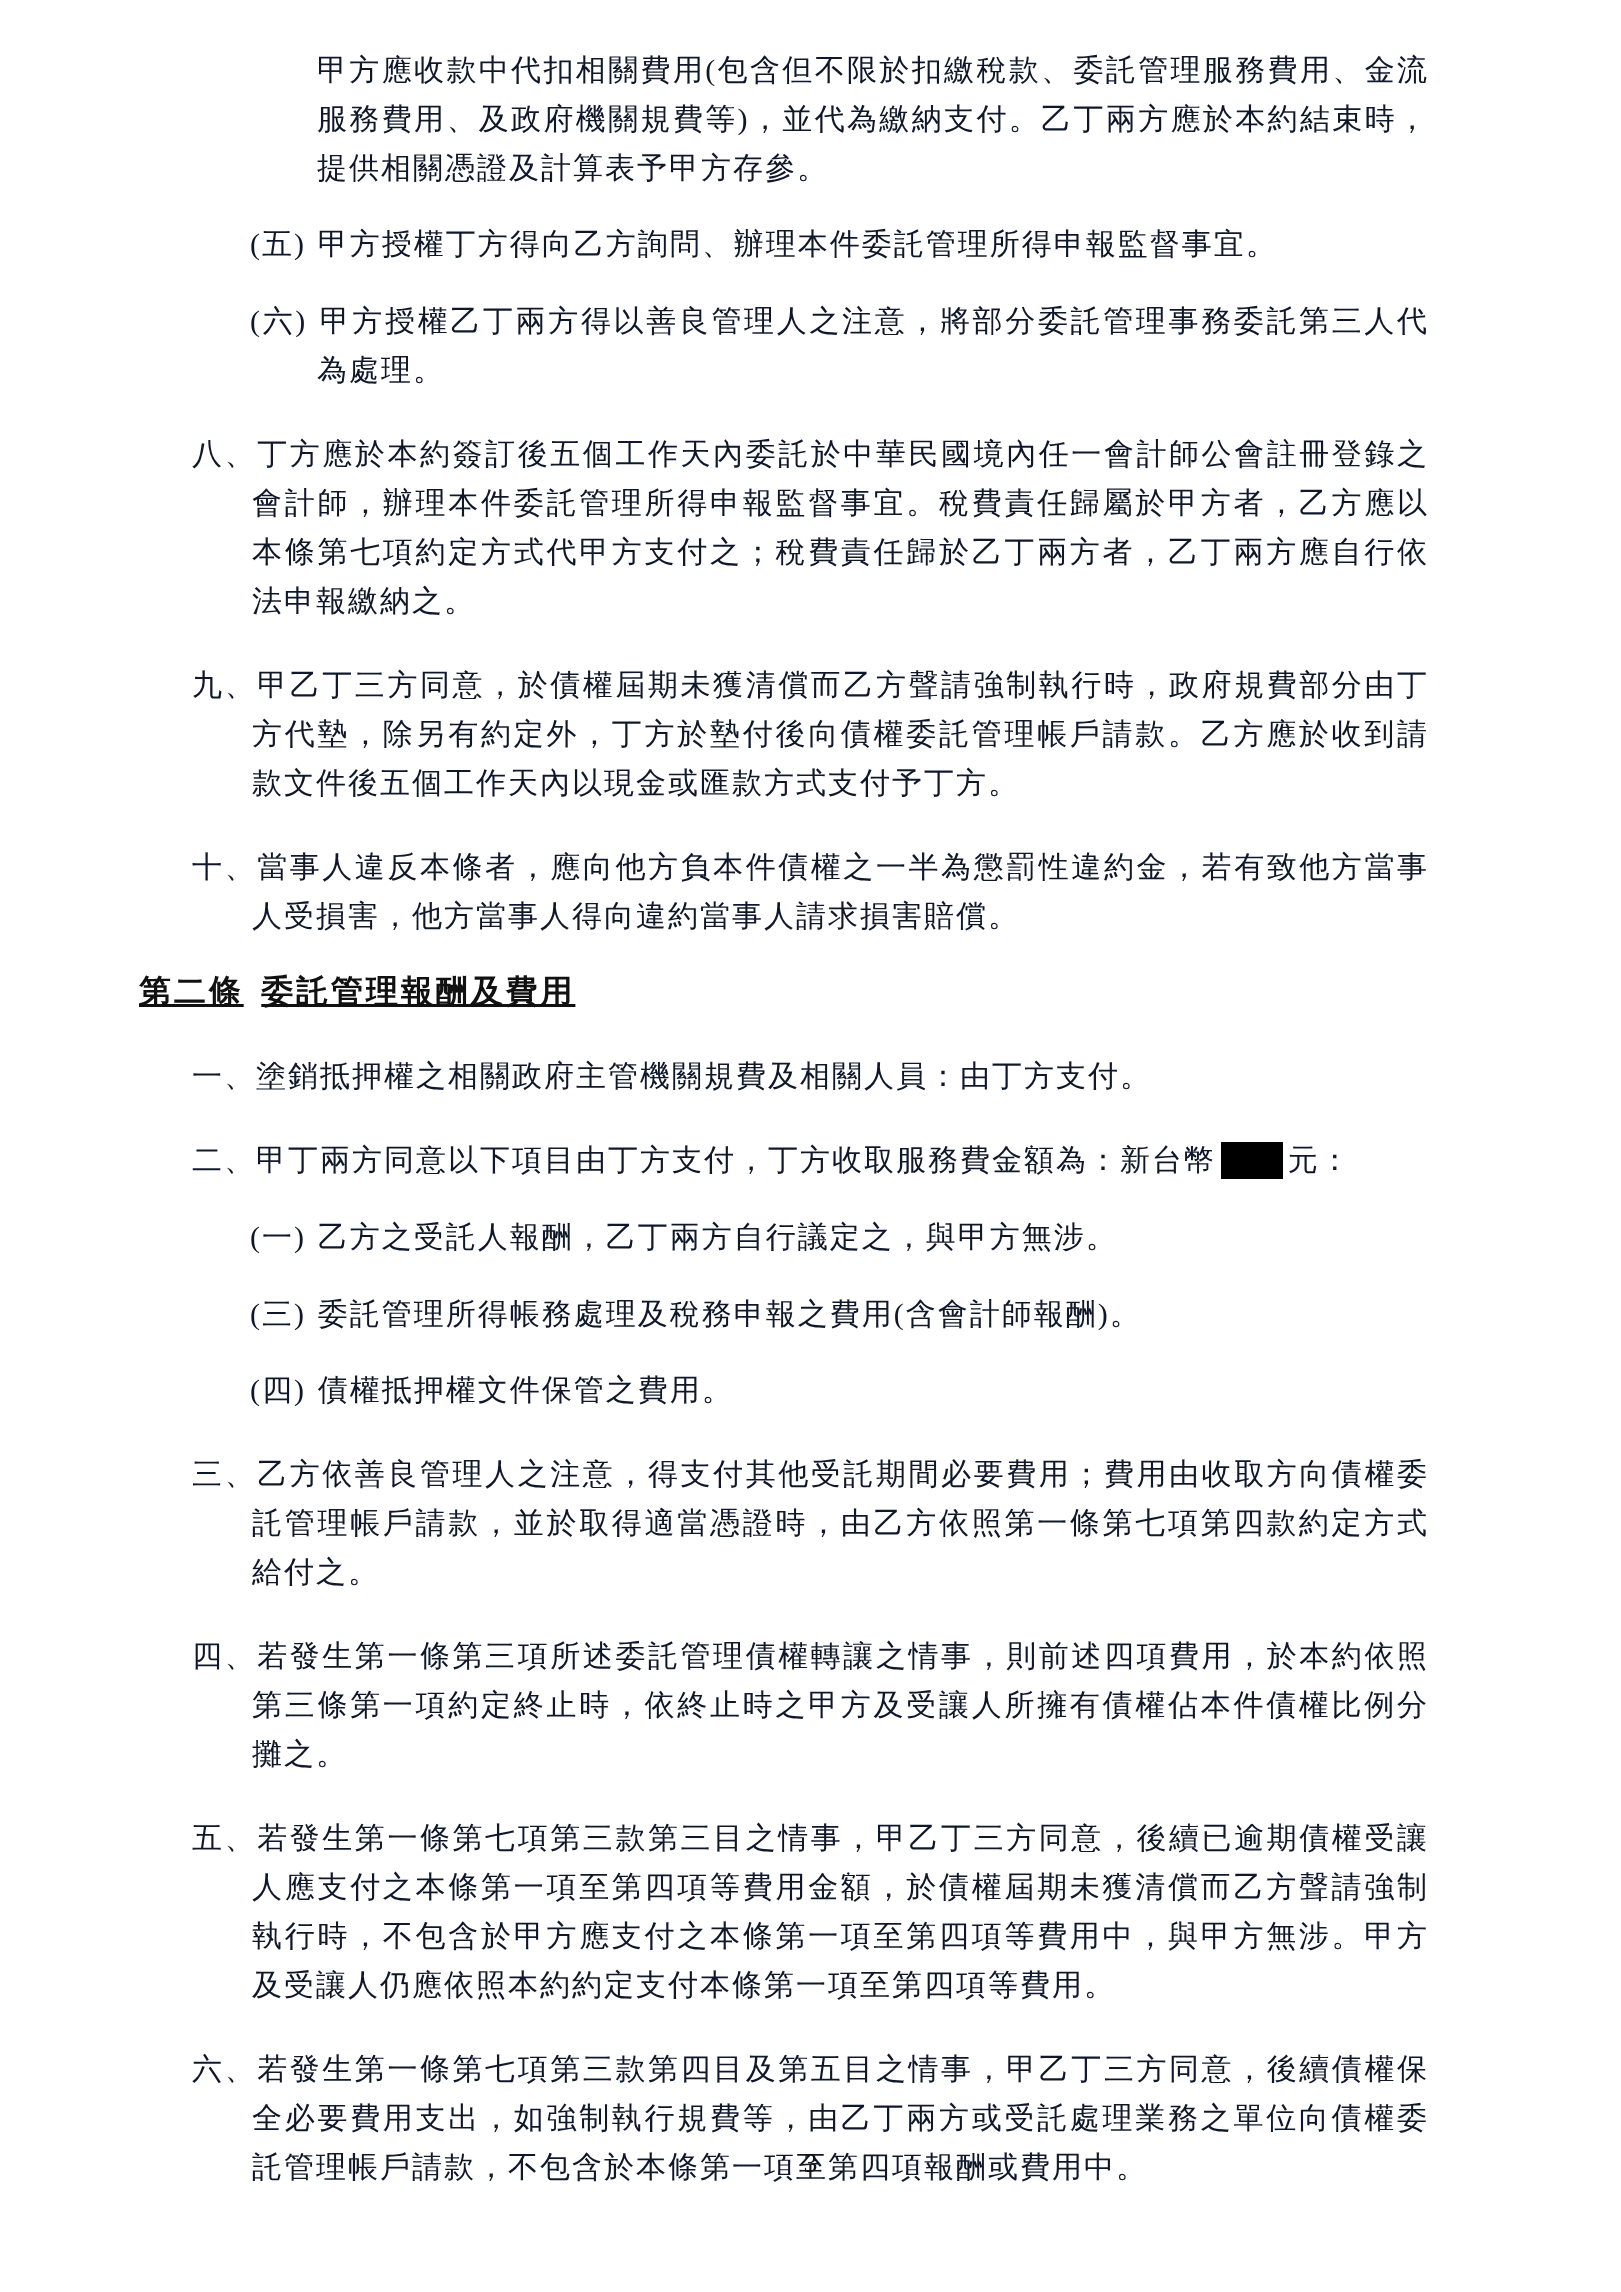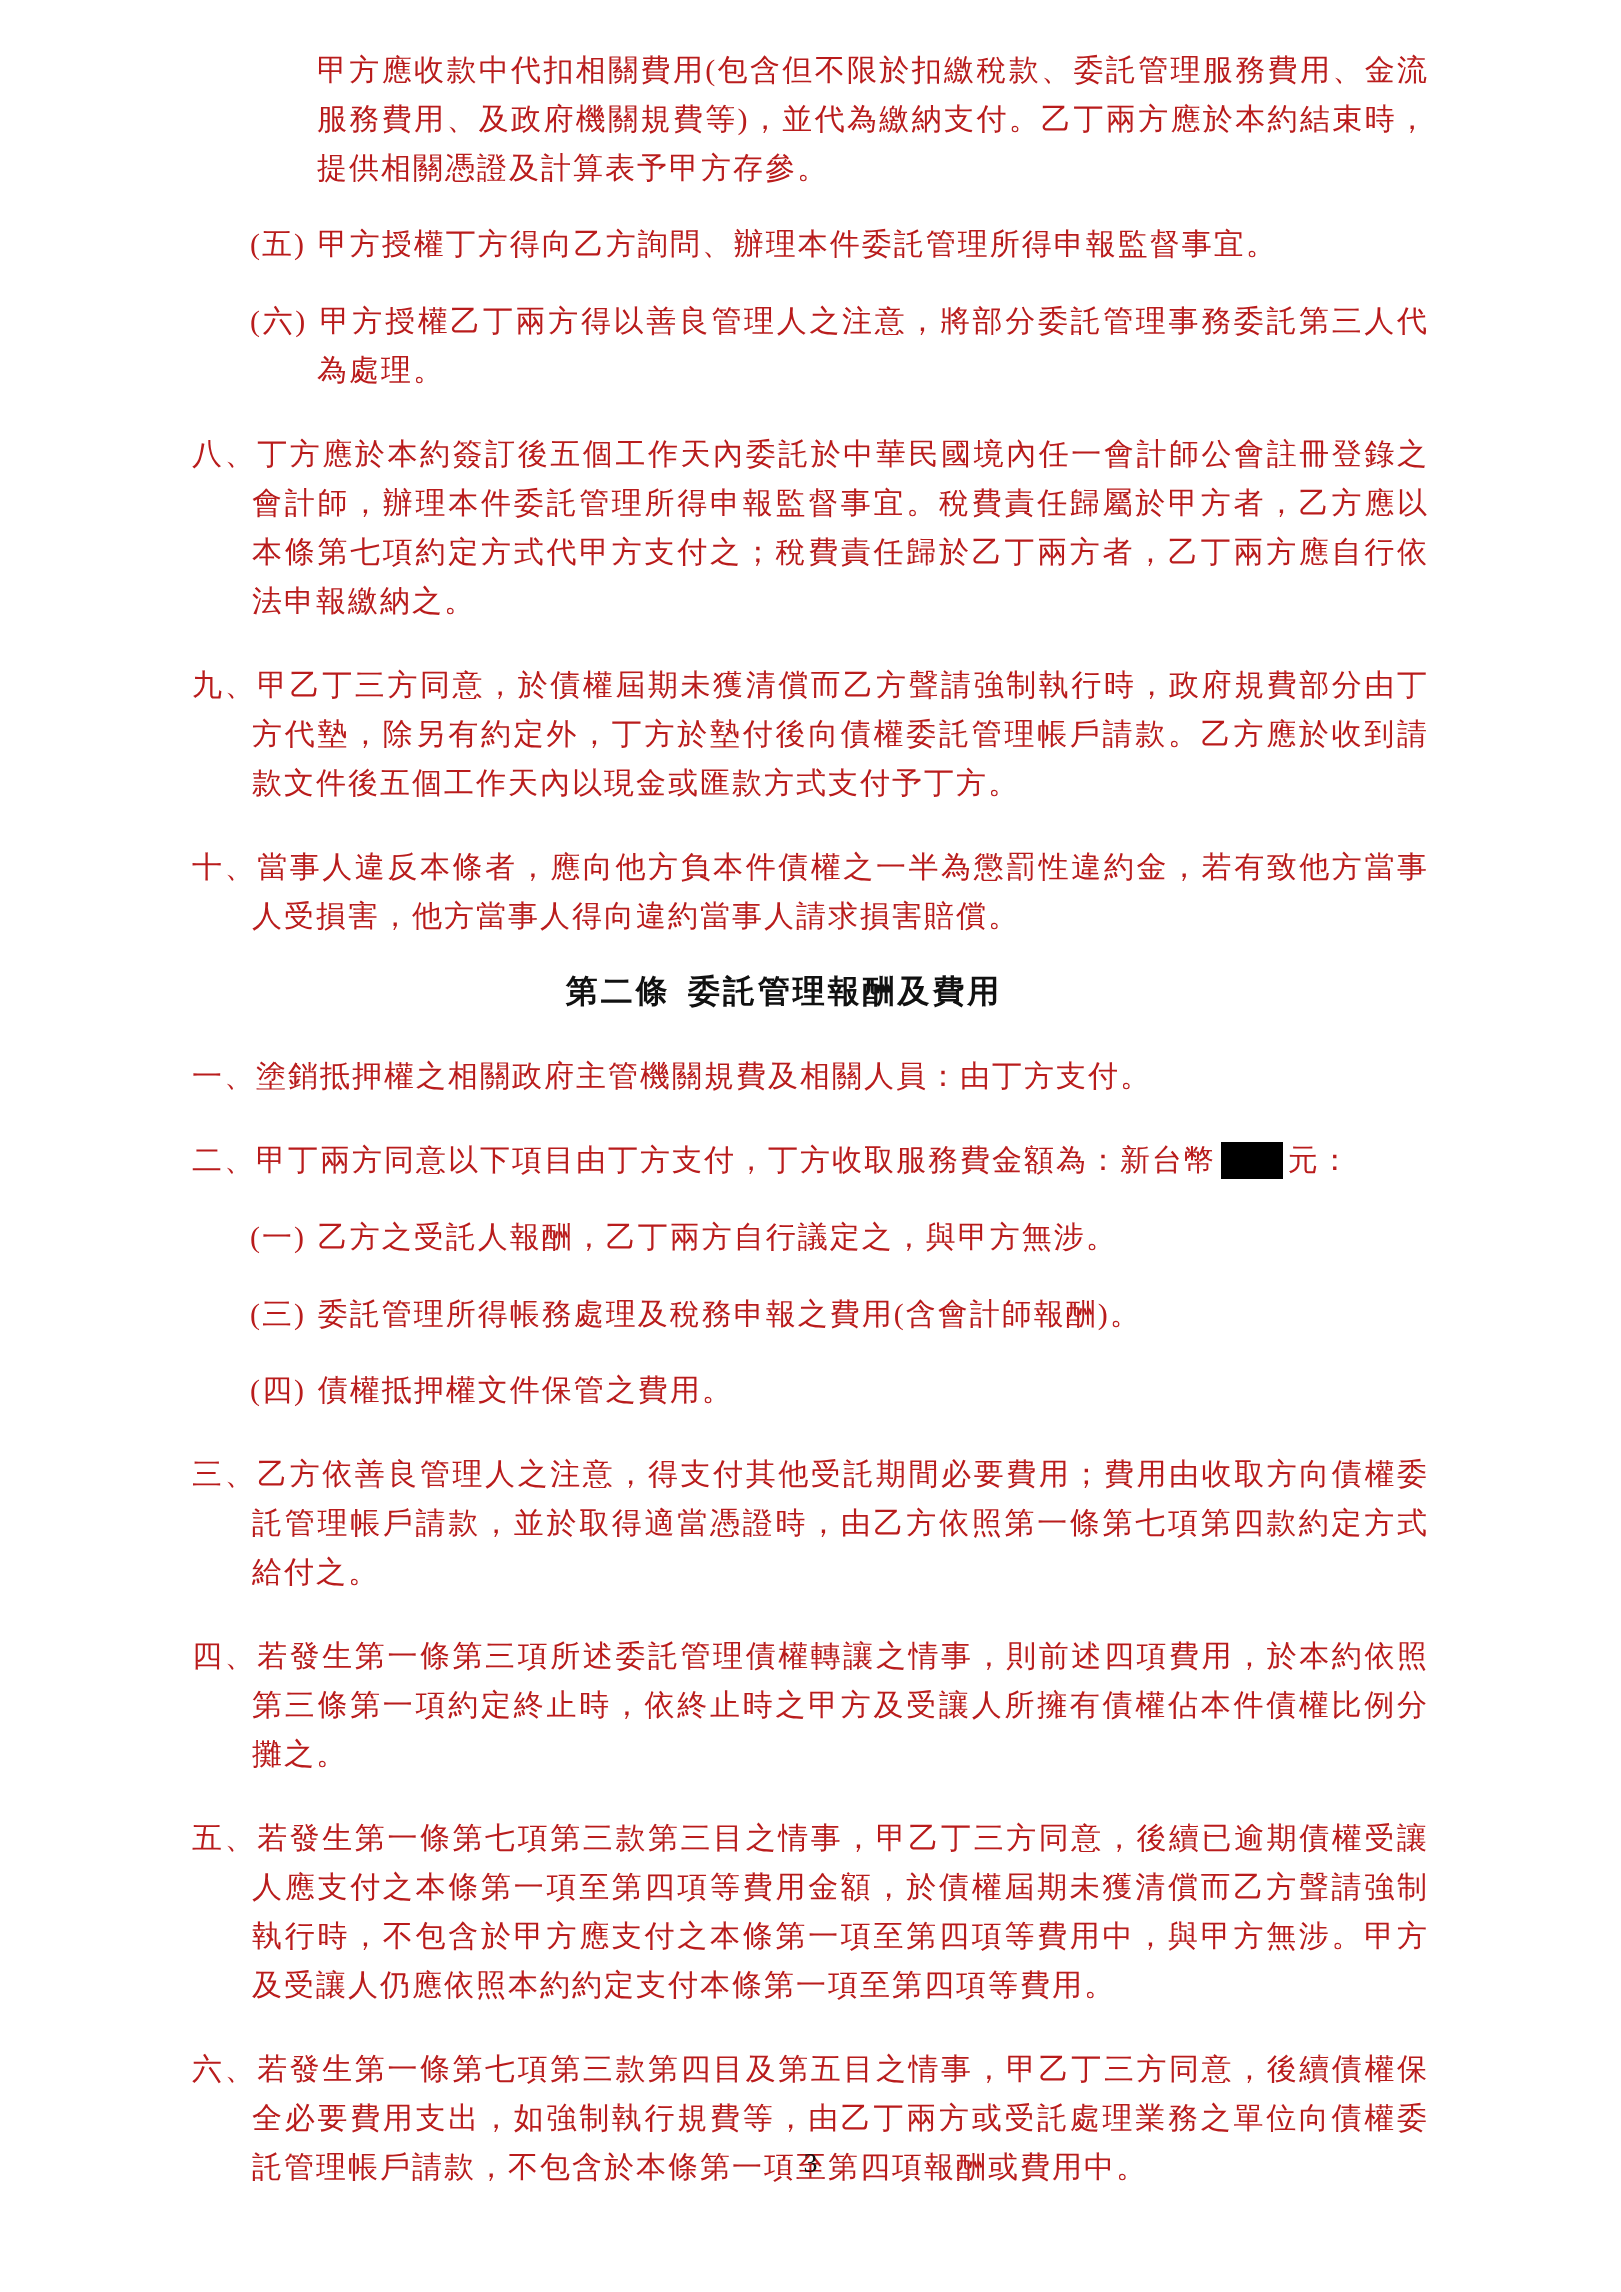--- a/index.html
+++ b/index.html
@@ -18,35 +18,36 @@
     left: 0;
     right: 0;
   }
   .doc p {
     font-size: 30px;
     line-height: 49px;
     letter-spacing: 2px;
     text-align: justify;
     text-justify: inter-character;
     margin: 0 192px 27.4px 0;
-    color: #b91c1c;
+    color: #0f172a;
   }
   
   p.cont { margin-left: 317px; }
   
   p.lv1 { margin-left: 252px; text-indent: -60px; margin-top: 35px; }
   
   p.lv2 { margin-left: 317px; text-indent: -67px; }
   .article-heading {
     margin: 0 192px 27.4px 139px;
     font-size: 32px;
     line-height: 49px;
     font-weight: bold;
     letter-spacing: 2.9px;
-    text-align: center;
+    text-align: left;
+    text-decoration: underline;
   }
   .heading-num { margin-right: 17.6px; }
   .marker2 { margin-right: 11.8px; }
   .redact {
     display: inline-block;
     width: 62px;
     height: 37px;
     background: #000000;
     vertical-align: middle;
     margin: 0 4.9px 5.9px 4.9px;

